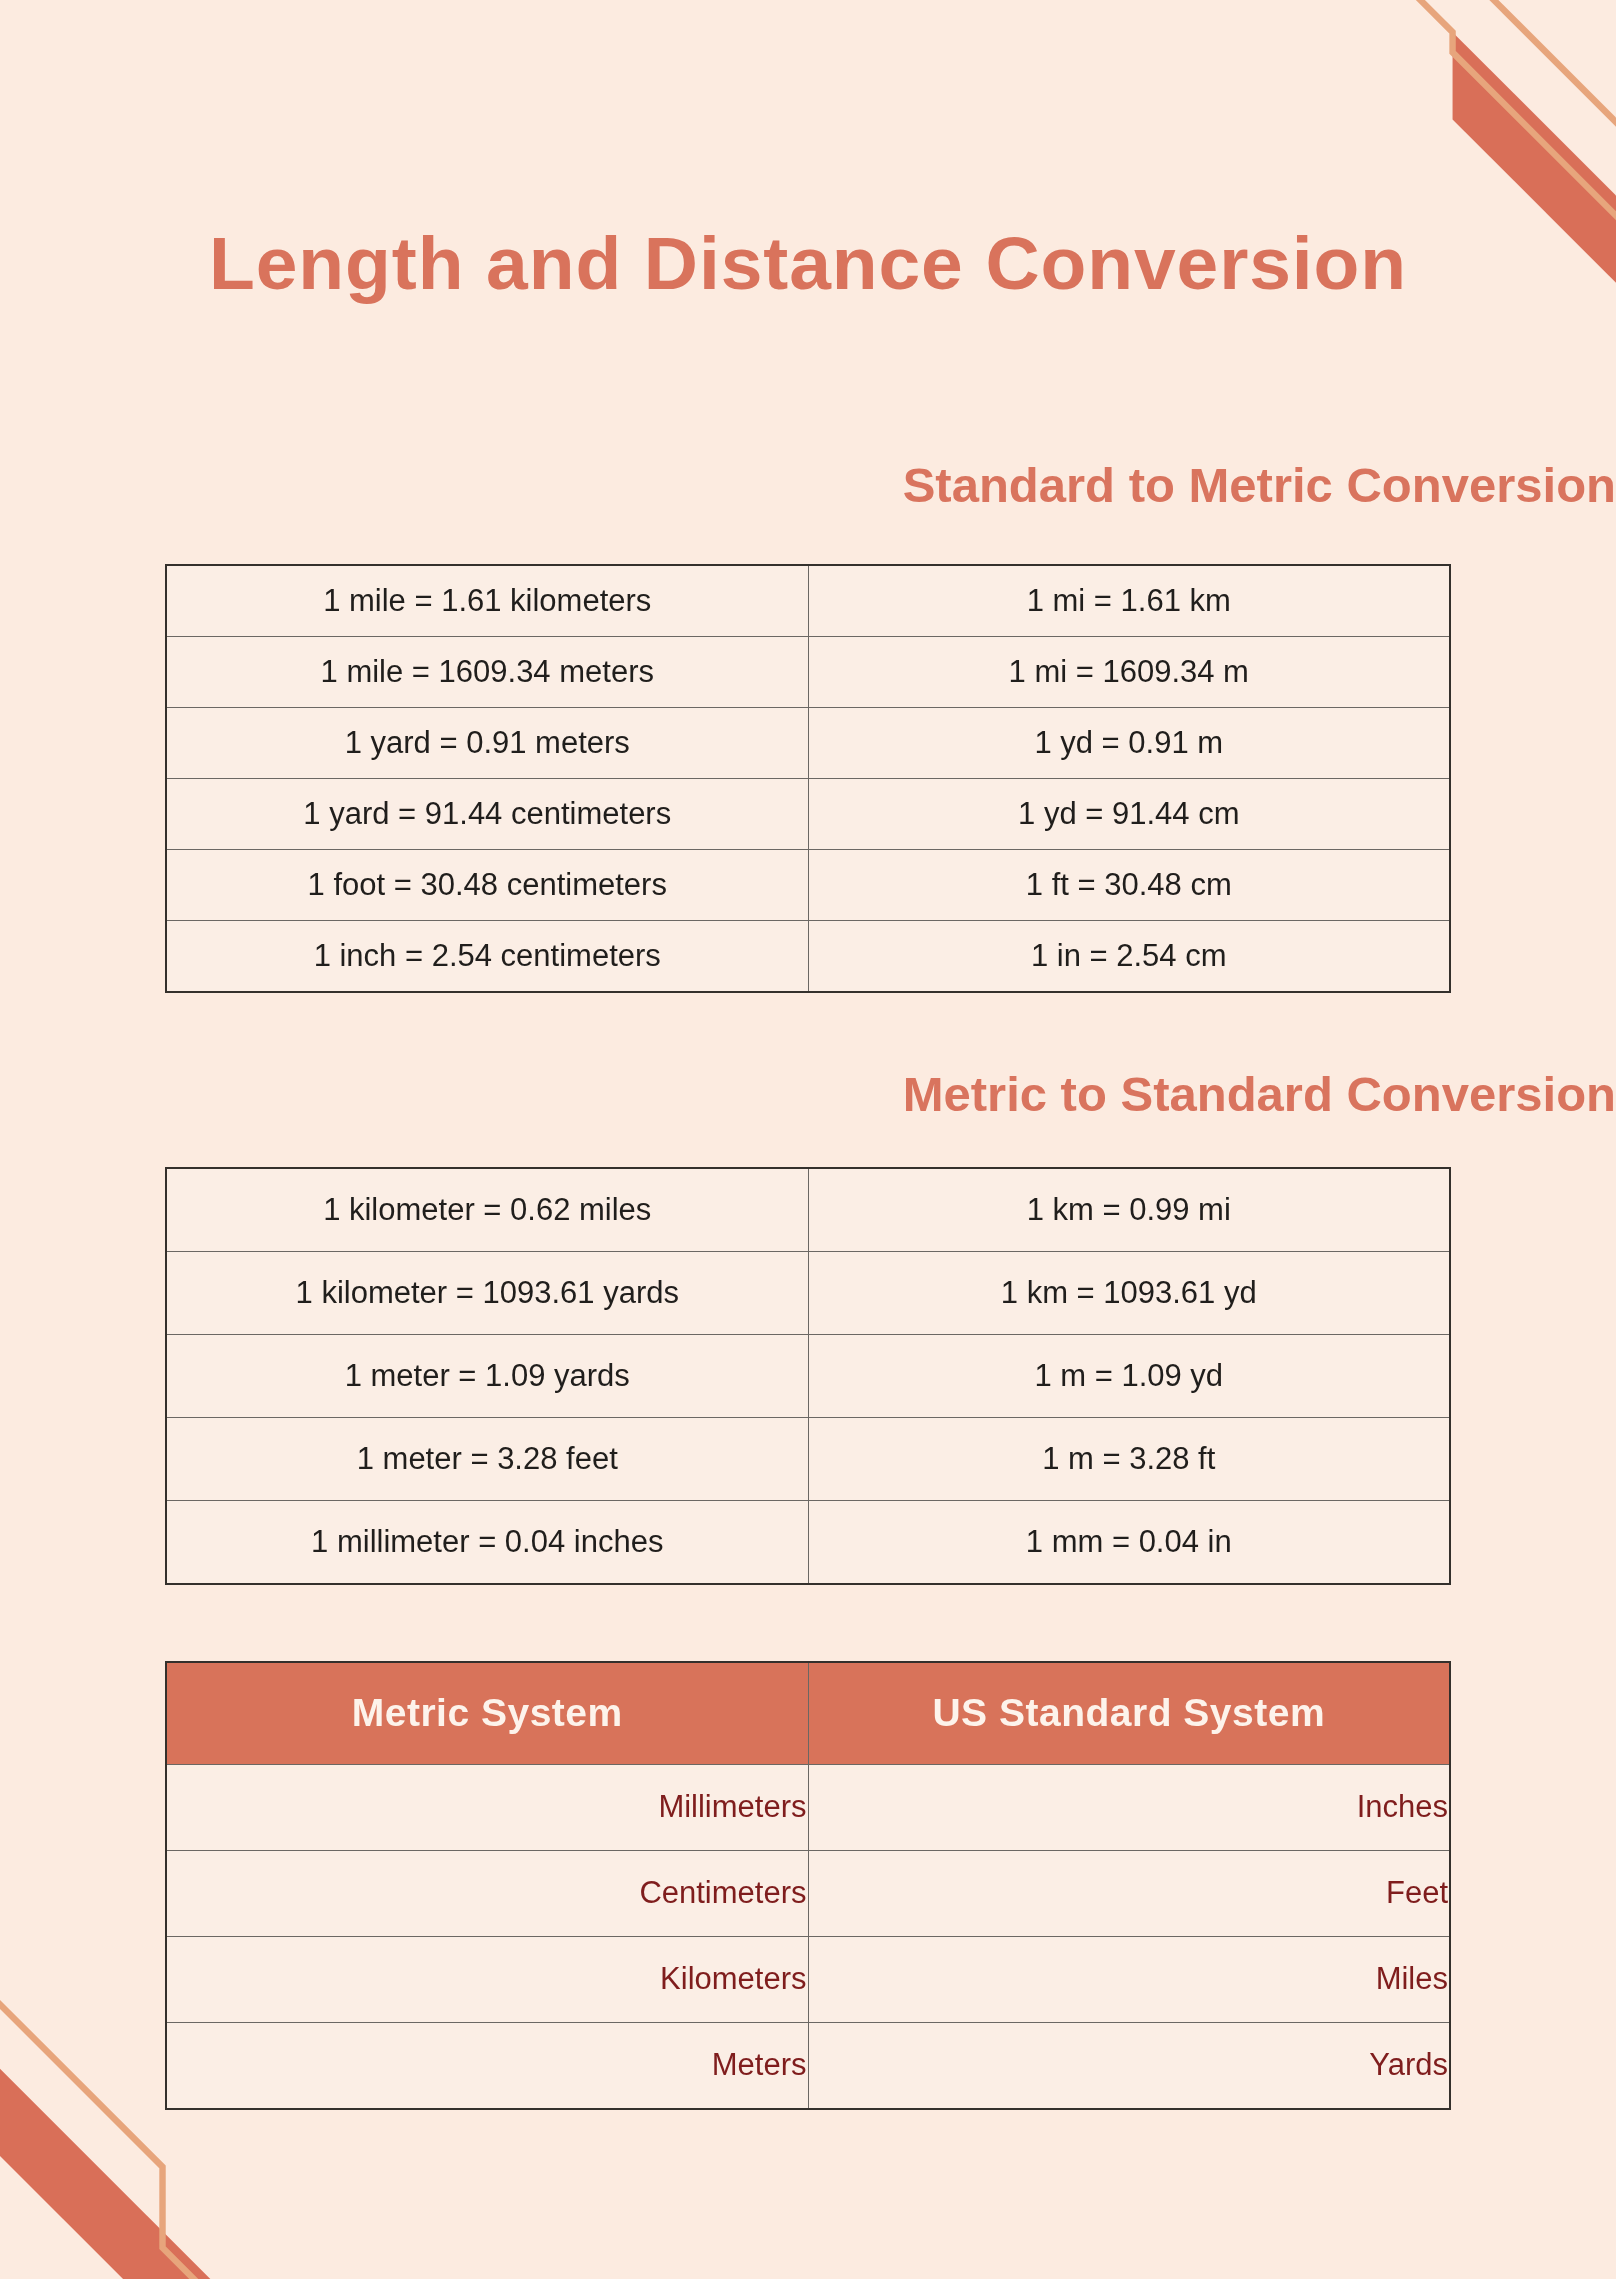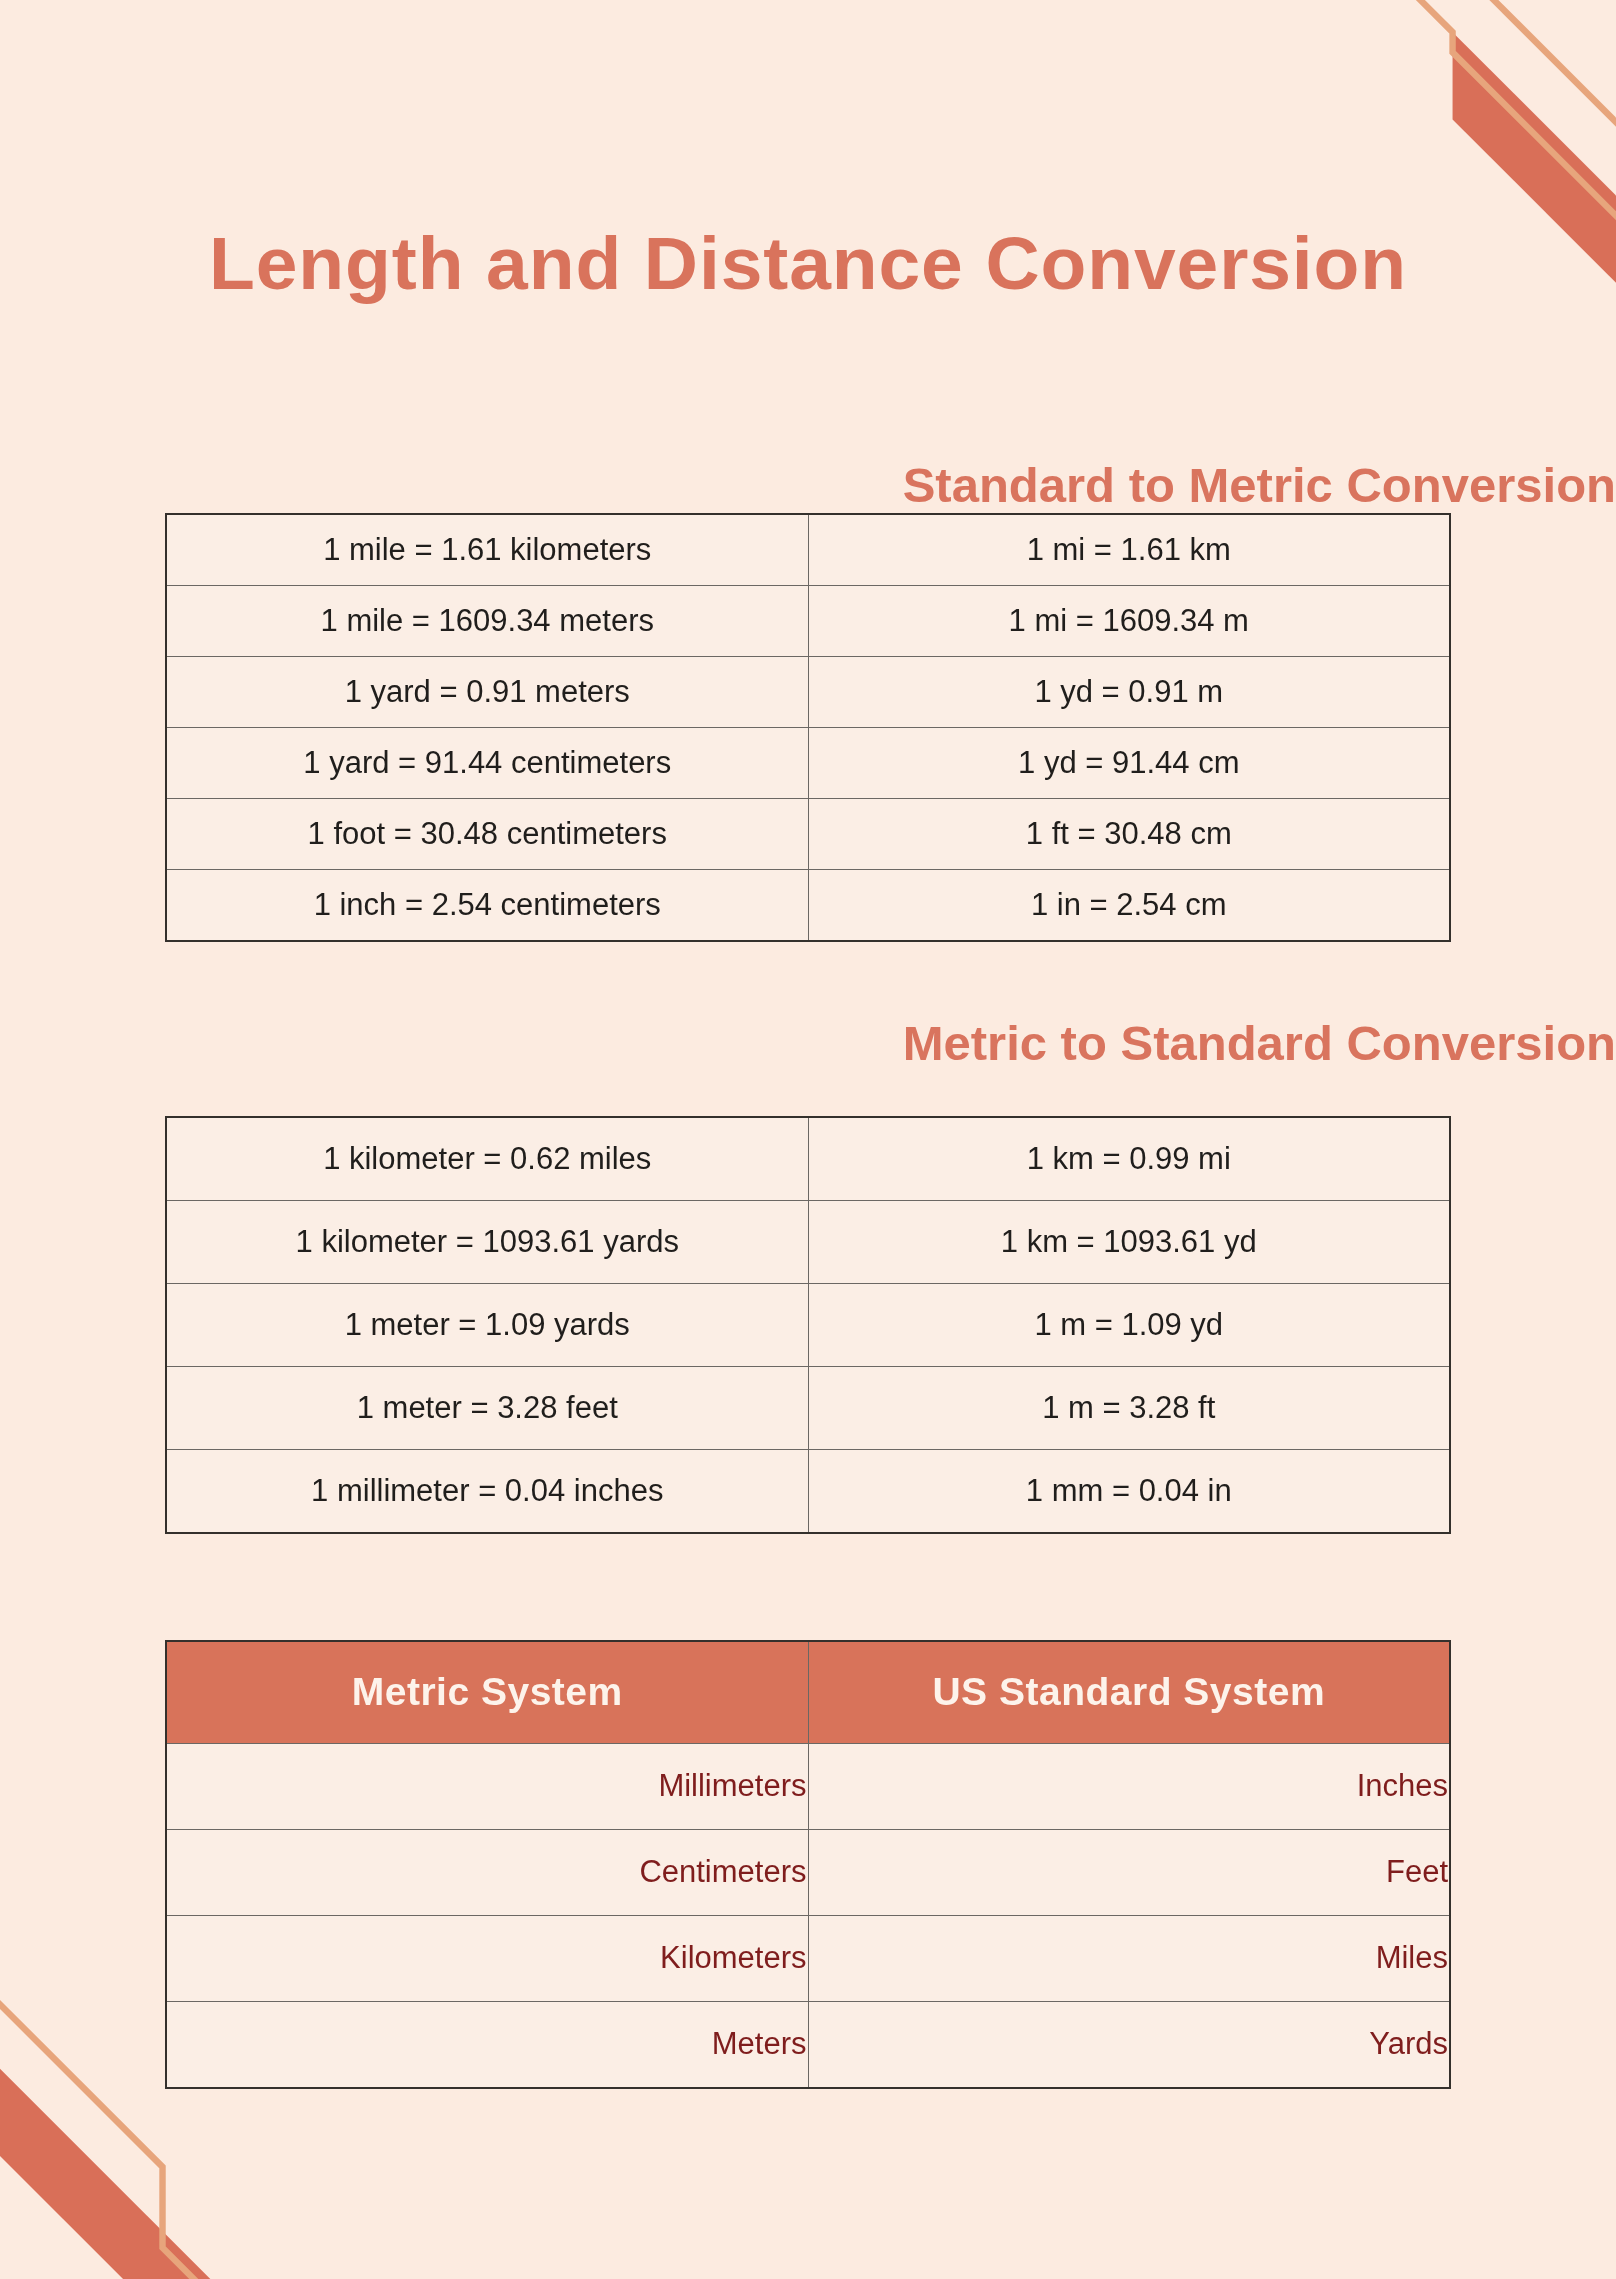--- a/index.html
+++ b/index.html
@@ -32,23 +32,23 @@
   #heading-met { margin-top: 73px; }
 
   table {
     border-collapse: collapse;
     width: 1286px;
     margin: 0 auto;
     table-layout: fixed;
     background: #FBEEE5;
     border: 2.8px solid #34302C;
   }
-  #table-std { }
+  #table-std { margin-top: 51px; }
   #table-met { margin-top: 44px; }
-  #table-sys { margin-top: 106px; }
+  #table-sys { margin-top: 76px; }
 
   td, th {
     width: 50%;
     text-align: center;
     vertical-align: middle;
     border: 1.8px solid #6B6763;
   }
   .conv td {
     height: 68px;
     font-size: 31px;

